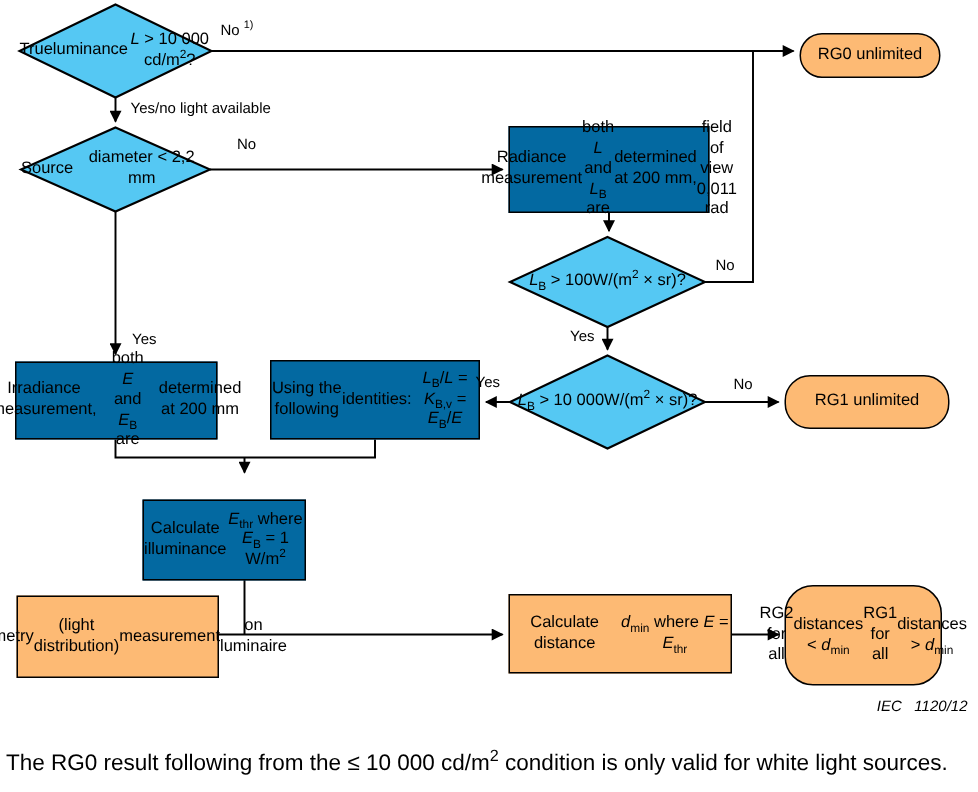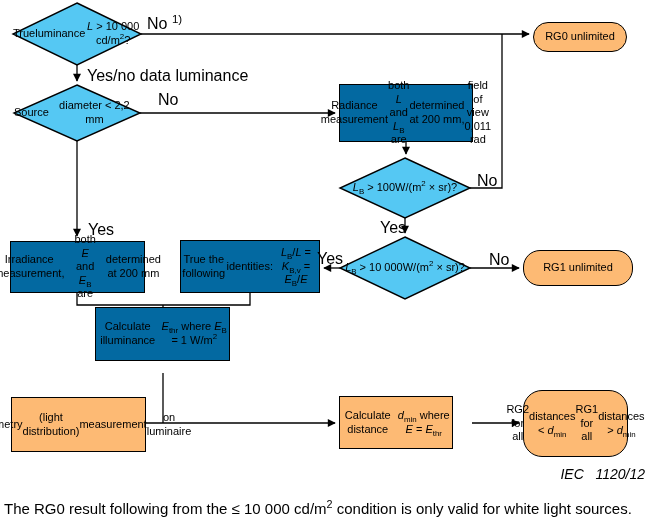--- a/index.html
+++ b/index.html
@@ -13,27 +13,27 @@
     position:absolute;display:flex;flex-direction:row;
     align-items:center;justify-content:center;text-align:center;
     font-size:11px;line-height:1.24;box-sizing:border-box;
   }
   .box-blue{background:#0369a1;border:1.4px solid #000;}
   .box-orange{background:#fdba74;border:1.4px solid #000;}
   .pill{border-radius:17px;}
   .pill-lg{border-radius:19px;}
   .diamond-text{background:transparent;border:none;}
   .edge-label{
-    position:absolute;font-size:16px;white-space:nowrap;line-height:1.1;text-align:center;
+    position:absolute;font-size:10px;white-space:nowrap;line-height:1.1;text-align:center;
   }
   sub{font-size:0.72em;line-height:0;}
   sup{font-size:0.72em;line-height:0;}
   .it{font-style:italic;}
   .figure-ref{
-    position:absolute;font-style:italic;font-size:14px;white-space:pre;
+    position:absolute;font-style:italic;font-size:10px;white-space:pre;
   }
   .caption{
     position:absolute;font-size:15px;white-space:nowrap;line-height:1.2;
   }
 </style>
 </head>
 <body>
 
 <div class="stage">
 
@@ -102,56 +102,56 @@
       <div><span>both </span><span class="it">L</span><span> and </span><span class="it">L</span><sub>B</sub><span> are</span></div>
       <div><span>determined at 200 mm,</span></div>
       <div><span>field of view 0,011 rad</span></div>
     </div>
   <div class="node box-blue" style="left:10px;top:241px;width:135px;height:52px;gap:10px;">
       <div><span>Irradiance measurement,</span></div>
       <div><span>both </span><span class="it">E</span><span> and </span><span class="it">E</span><sub>B</sub><span> are</span></div>
       <div><span>determined at 200 mm</span></div>
     </div>
   <div class="node box-blue" style="left:180px;top:240px;width:140px;height:53px;">
-      <div><span>True the following</span></div>
+      <div><span>Using the following</span></div>
       <div><span>identities:</span></div>
       <div><span class="it">L</span><sub>B</sub><span>/</span><span class="it">L</span><span> = </span><span class="it">K</span><sub>B,v</sub><span> = </span><span class="it">E</span><sub>B</sub><span>/</span><span class="it">E</span></div>
     </div>
-  <div class="node box-blue" style="left:95px;top:307px;width:135px;height:54px;">
+  <div class="node box-blue" style="left:95px;top:333px;width:109px;height:54px;">
       <div><span>Calculate illuminance</span></div>
       <div><span class="it">E</span><sub>thr</sub><span> where </span><span class="it">E</span><sub>B</sub><span> = 1 W/m</span><sup>2</sup></div>
     </div>
   <div class="node box-orange" style="left:11px;top:397px;width:135px;height:55px;">
       <div><span>Goniometry</span></div>
       <div><span>(light distribution)</span></div>
       <div><span>measurement</span></div>
       <div><span>on luminaire</span></div>
     </div>
-  <div class="node box-orange" style="left:339px;top:396px;width:114px;height:53px;">
+  <div class="node box-orange" style="left:339px;top:396px;width:149px;height:53px;">
       <div><span>Calculate distance</span></div>
       <div><span class="it">d</span><sub>min</sub><span> where </span><span class="it">E</span><span> = </span><span class="it">E</span><sub>thr</sub></div>
     </div>
 
   <div class="node box-orange pill" style="left:533px;top:22px;width:94px;height:30px;">
     <span>RG0 unlimited</span>
   </div>
   <div class="node box-orange pill" style="left:523px;top:250px;width:110px;height:36px;">
     <span>RG1 unlimited</span>
   </div>
   <div class="node box-orange pill-lg" style="left:523px;top:390px;width:105px;height:67px;">
       <div><span>RG2 for all</span></div>
       <div><span>distances &lt; </span><span class="it">d</span><sub>min</sub></div>
       <div><span>RG1 for all</span></div>
       <div><span>distances &gt; </span><span class="it">d</span><sub>min</sub></div>
     </div>
 
   <div class="edge-label" style="left:147px;top:15px;">
       <div><span>No </span><sup>1)</sup></div>
     </div>
-  <div class="edge-label" style="left:87px;top:67px;">Yes/no data luminance</div>
+  <div class="edge-label" style="left:87px;top:67px;">Yes/no light available</div>
   <div class="edge-label" style="left:158px;top:91px;">No</div>
   <div class="edge-label" style="left:88px;top:221px;">Yes</div>
   <div class="edge-label" style="left:477px;top:172px;">No</div>
   <div class="edge-label" style="left:380px;top:219px;">Yes</div>
   <div class="edge-label" style="left:317px;top:250px;">Yes</div>
   <div class="edge-label" style="left:489px;top:251px;">No</div>
 
   <div class="figure-ref" style="right:7px;top:466px;">IEC   1120/12</div>
   <div class="caption" style="left:4px;top:500px;">
       <div><span>The RG0 result following from the ≤ 10 000 cd/m</span><sup>2</sup><span> condition is only valid for white light sources.</span></div>

